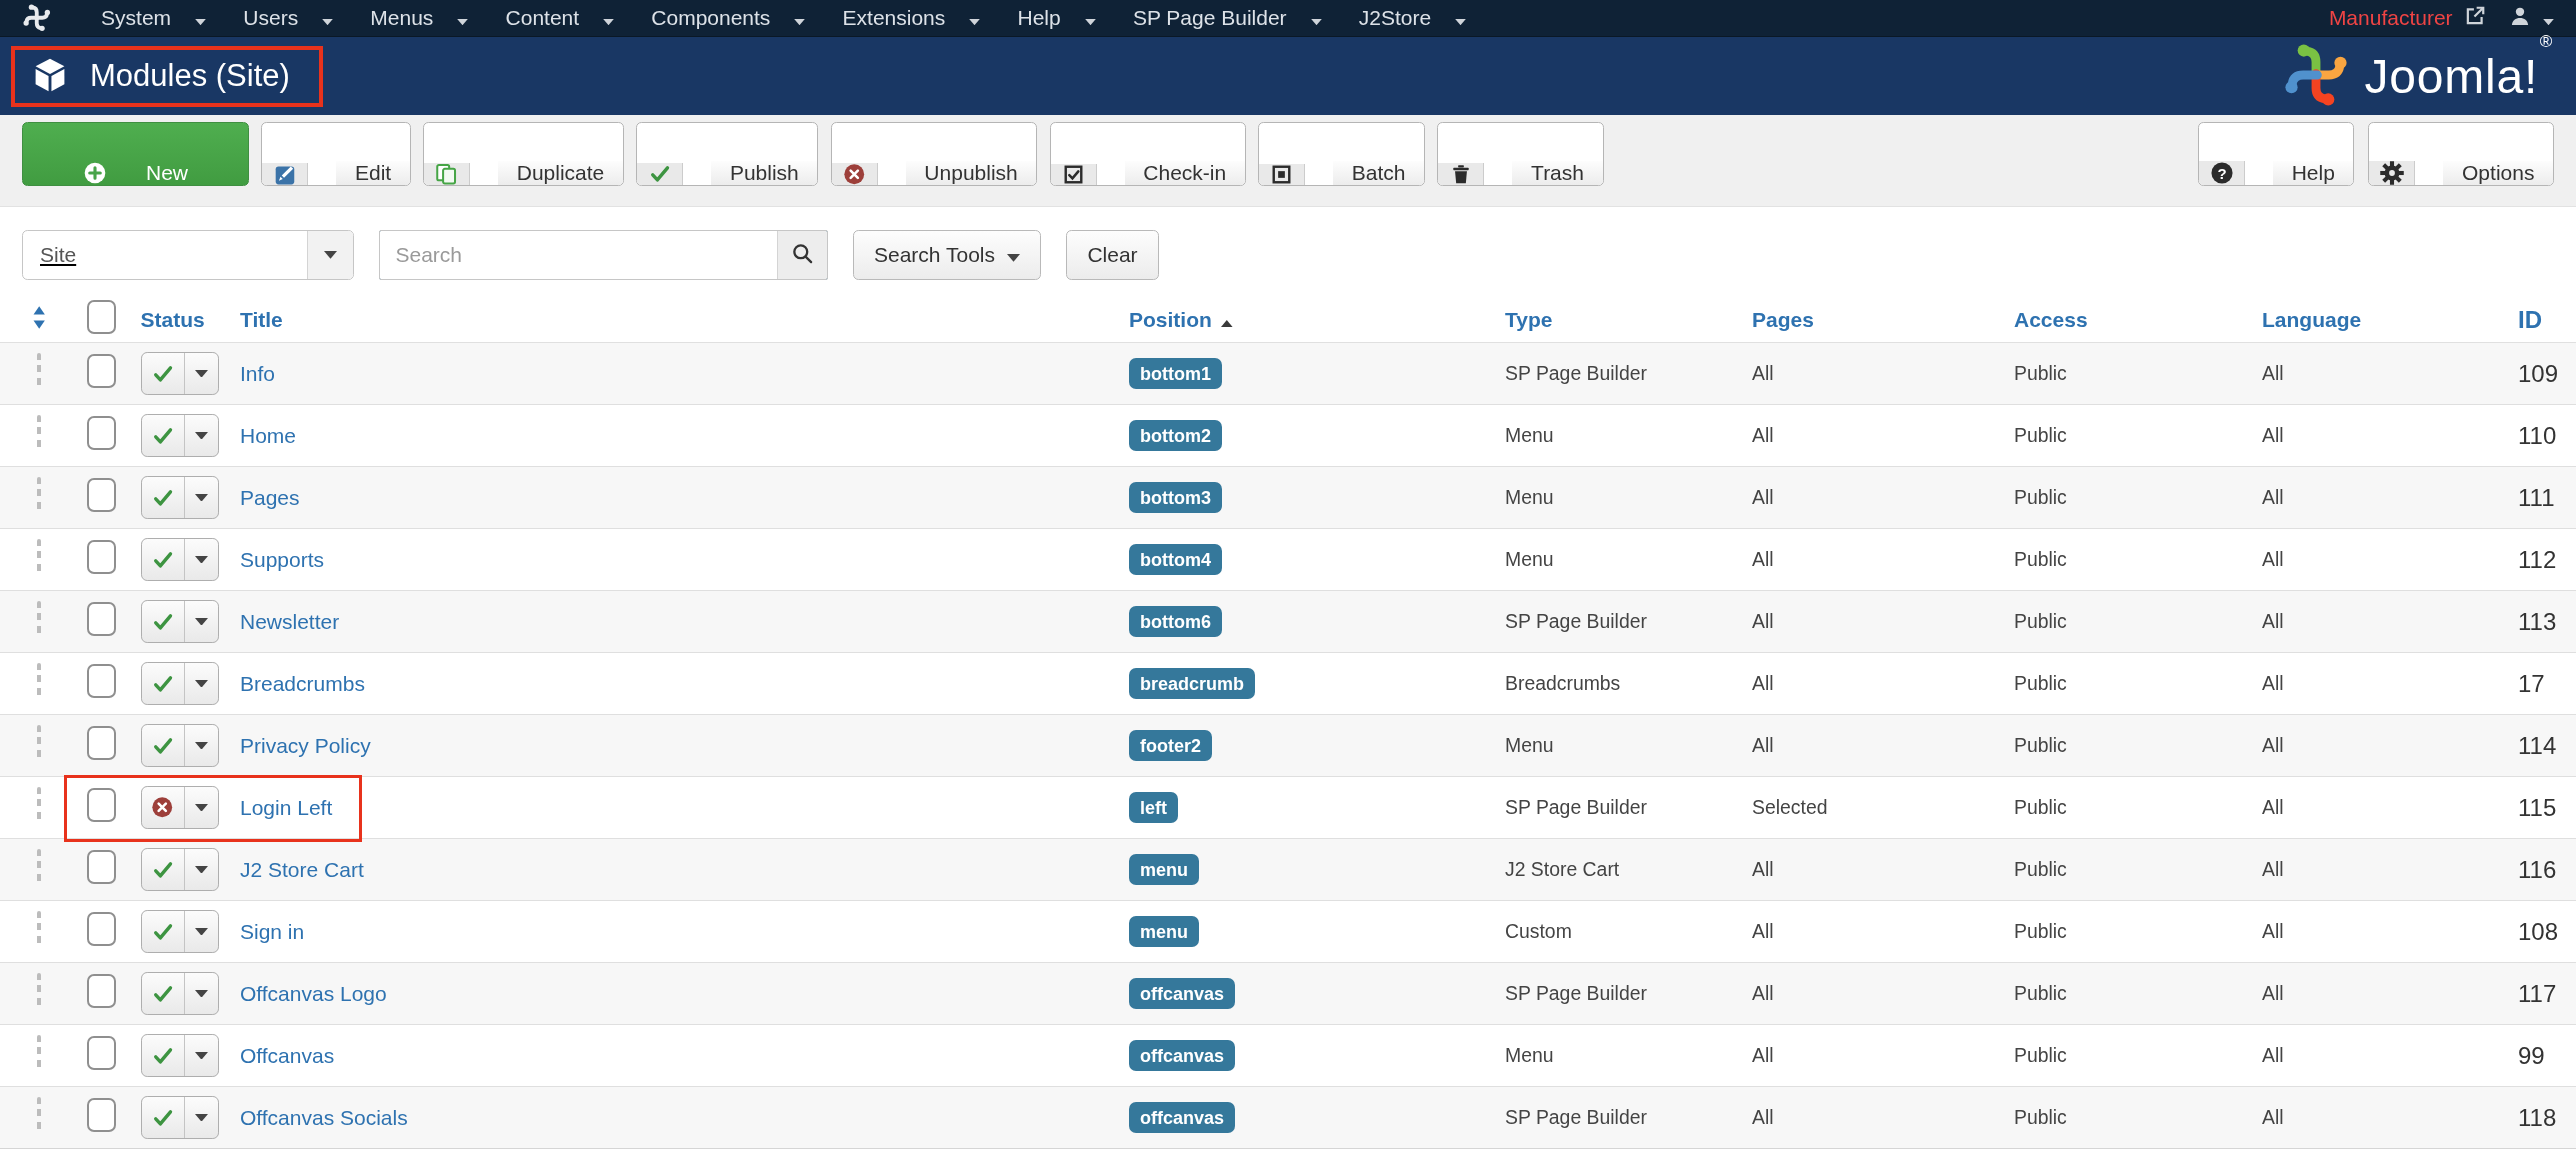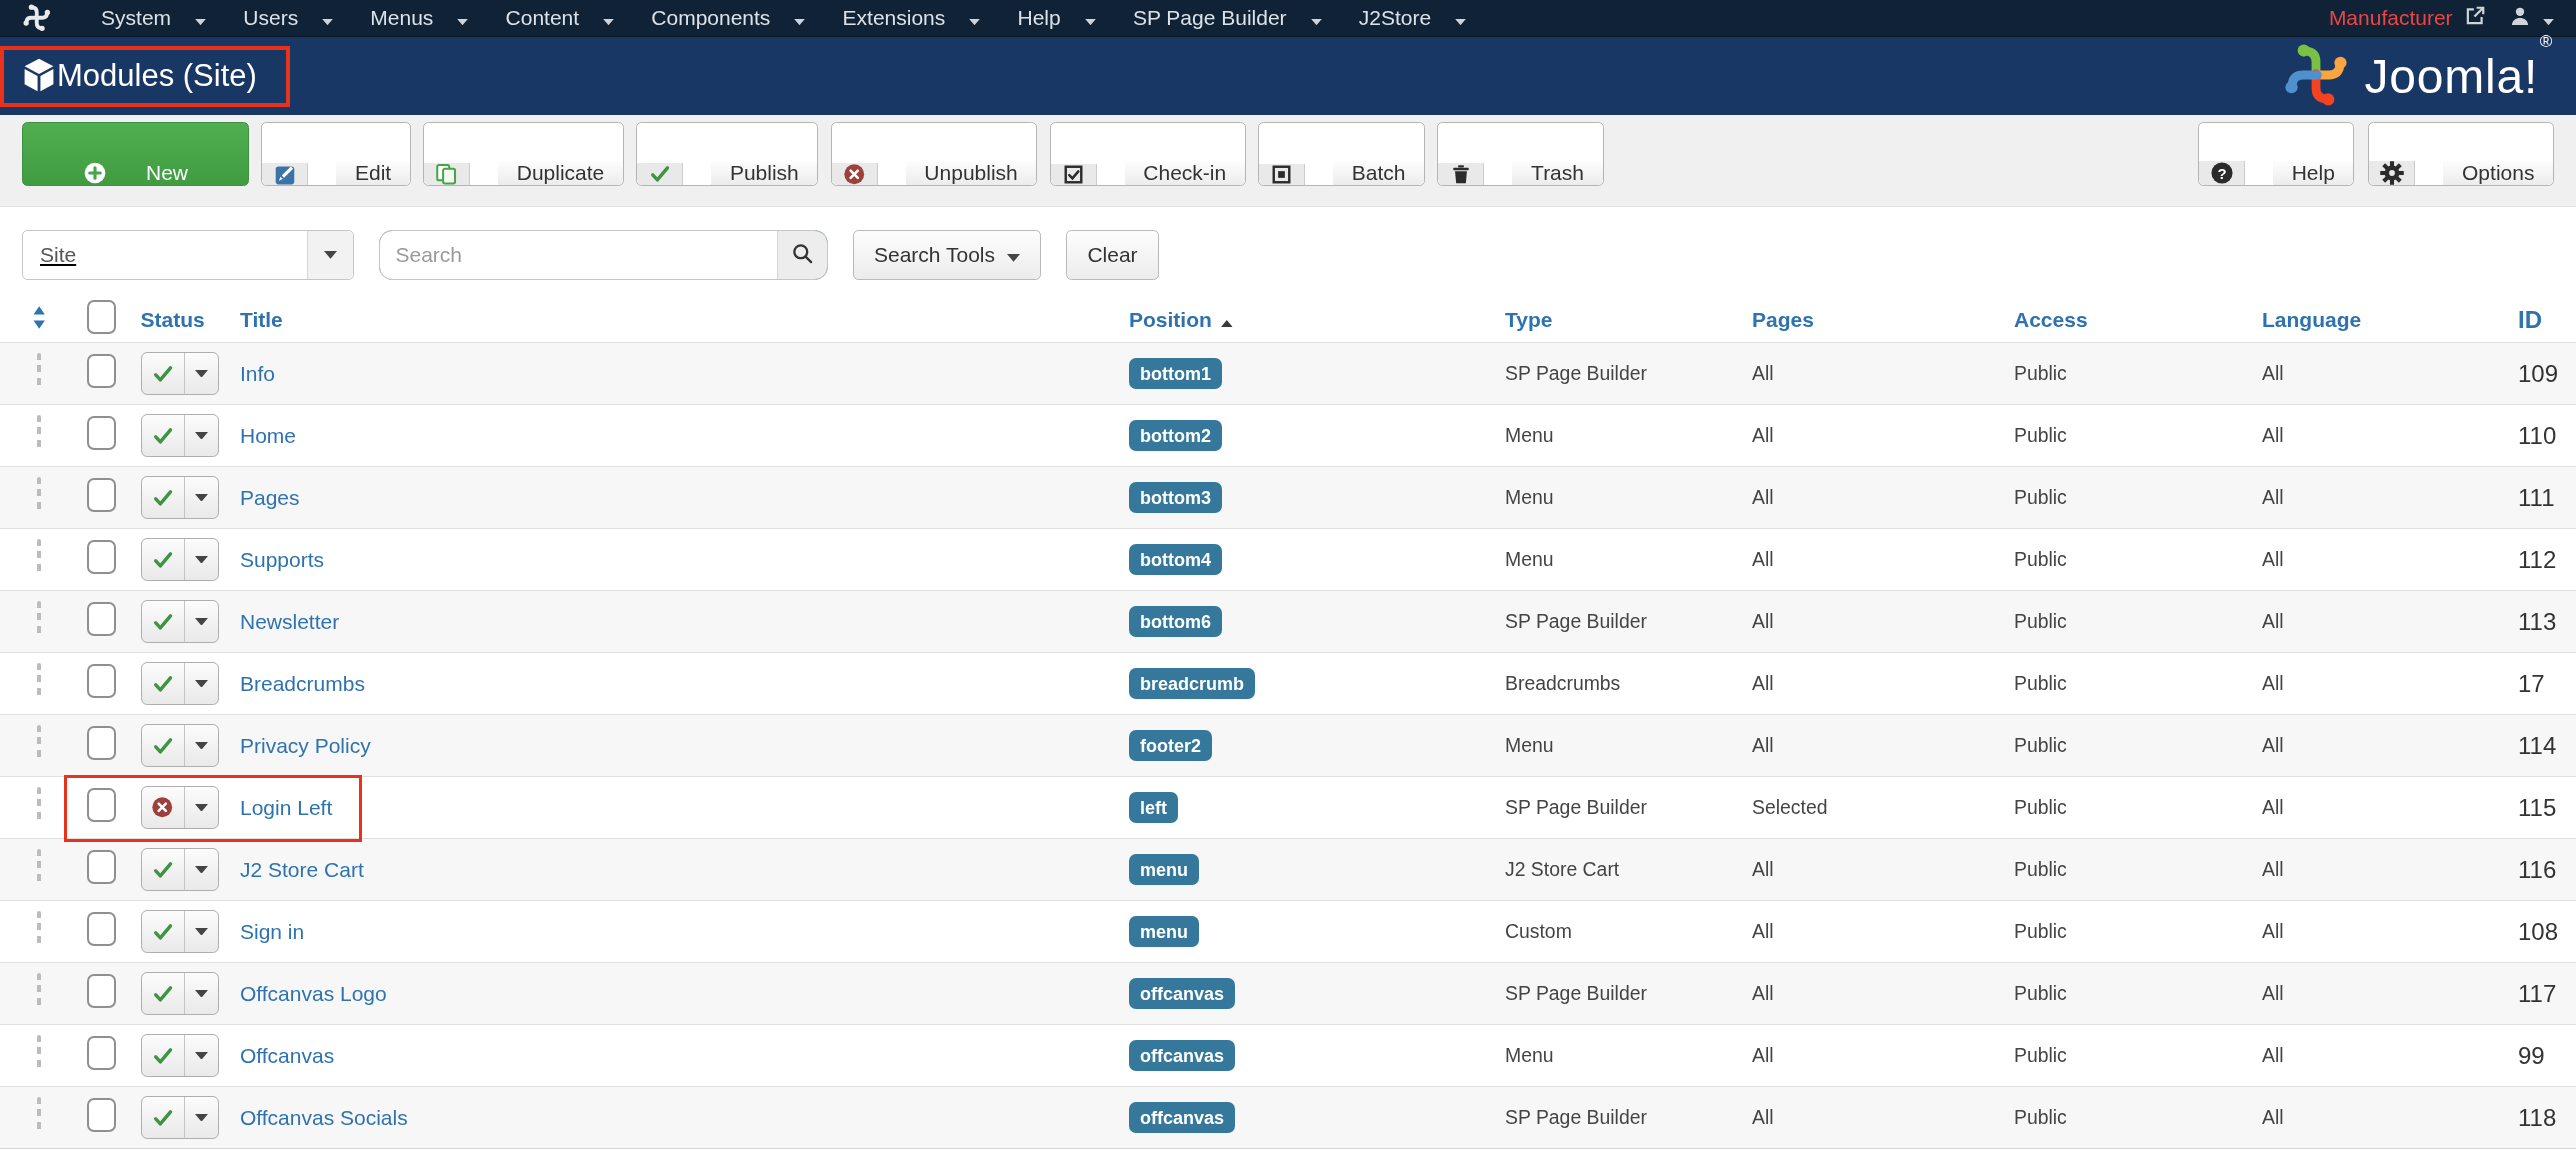--- a/index.html
+++ b/index.html
@@ -11,42 +11,42 @@
   
   .topbar{height:37px;background:#0f2236;display:flex;align-items:center;padding:0 22px;box-sizing:border-box;border-bottom:1.6px solid #0a1826;}
   .brand-mark{width:29.5px;height:29.5px;margin-right:31px;display:flex;align-items:center;}
   .topbar-menus{display:flex;align-items:center;height:100%;}
   .tmenu{display:flex;align-items:center;gap:24px;padding:0 18.6px;height:100%;color:#dde2e8;font-size:21px;cursor:pointer;text-align:right;}
   .topbar-right{margin-left:auto;display:flex;align-items:center;gap:23px;color:#ef4444;font-size:21px;}
   .preview-link{display:flex;align-items:center;gap:11px;cursor:pointer;}
   .user-menu{display:flex;align-items:center;gap:12.4px;cursor:pointer;}
   
   .titlebar{height:78px;background:#193764;position:relative;display:flex;align-items:center;}
-  .title-box{display:inline-flex;align-items:center;border:4.7px solid #e8321c;height:61px;box-sizing:border-box;padding:0 29.5px 0 17px;}
+  .title-box{display:inline-flex;align-items:center;gap:22px;border:4.7px solid #e8321c;height:61px;box-sizing:border-box;margin-left:11px;padding:0 29.5px 0 17px;}
   .page-title{color:#ffffff;font-size:31px;font-weight:400;white-space:nowrap;}
   .joomla-logo{position:absolute;right:23px;top:0;height:78px;display:flex;align-items:center;gap:14px;}
   .joomla-word{color:#ffffff;font-size:48px;font-weight:400;letter-spacing:0.8px;}
   .joomla-reg{color:#ffffff;font-size:17px;vertical-align:top;position:relative;top:-17px;margin-left:1.6px;}
   
   .subhead{height:92px;background:#f0f0f0;border-bottom:0.8px solid #e2e2e2;position:relative;display:flex;align-items:flex-end;padding:0 22px 20px 22px;box-sizing:border-box;}
   .toolbar-left{display:flex;gap:12.4px;}
   .toolbar-right{position:absolute;right:22px;bottom:20px;display:flex;gap:14px;}
   .jbtn{display:inline-flex;align-items:flex-end;height:64px;box-sizing:border-box;border:1.6px solid #b5b5b5;border-radius:5.4px;overflow:hidden;background:#fff;cursor:pointer;padding:0;font-family:inherit;gap:28px;}
   .jbtn-ico{width:45px;display:flex;align-items:center;justify-content:center;background:#e9e9e9;border-right:1.6px solid #cccccc;}
   .jbtn-label{display:flex;align-items:center;padding:0 18.6px;background:linear-gradient(#fdfdfd,#ececec);font-size:21px;color:#333;white-space:nowrap;}
   .jbtn-success{width:227px;justify-content:center;border-color:#3f8f41;background:linear-gradient(#4fae4f,#419c41);}
   .jbtn-success .jbtn-ico{width:auto;background:transparent;border-right:none;margin-right:11px;}
   .jbtn-success .jbtn-label{background:transparent;color:#ffffff;padding:0;}
   
   .filterbar{background:#ffffff;padding:23px 22px 17px 22px;position:relative;display:flex;gap:25px;box-sizing:border-box;}
   .jselect{display:inline-flex;align-items:center;height:50px;box-sizing:border-box;border:1.6px solid #c6c6c6;border-radius:5.4px;background:#fff;overflow:hidden;cursor:pointer;text-decoration:underline;}
   .jselect-text{padding:0 17px;font-size:21px;color:#555;white-space:nowrap;flex:1;}
   .jselect-caret{width:45px;align-self:stretch;display:flex;align-items:center;justify-content:center;background:#f2f2f2;border-left:1.6px solid #d4d4d4;}
   .sel-site{width:332px;}
-  .searchwrap{display:flex;height:50px;box-sizing:border-box;border:1.6px solid #c6c6c6;border-radius:13px;overflow:hidden;background:#0c4a6e;}
+  .searchwrap{display:flex;height:50px;box-sizing:border-box;border:1.6px solid #c6c6c6;border-radius:2px;overflow:hidden;background:#0c4a6e;}
   .searchwrap input{border:none;outline:none;padding:0 15.5px;font-size:21px;color:#444;width:366px;font-family:inherit;}
   .searchwrap input::placeholder{color:#9a9a9a;}
   .searchbtn{width:50px;background:#ededed;border:none;border-left:1.6px solid #d4d4d4;display:flex;align-items:center;justify-content:center;cursor:pointer;}
   .toolsbtn,.clearbtn{display:inline-flex;align-items:center;gap:12.4px;height:50px;box-sizing:border-box;border:1.6px solid #b9b9b9;border-radius:5.4px;background:linear-gradient(#fdfdfd,#ececec);padding:0 20px;font-size:21px;color:#333;cursor:pointer;font-family:inherit;}
   .filter-right{position:absolute;right:22px;top:23px;display:flex;gap:20px;}
   .sel-sort{width:335px;}
   .sel-limit{width:81px;}
   
   .tablewrap{position:relative;}
   table.modules{width:2576px;border-collapse:collapse;table-layout:fixed;}

